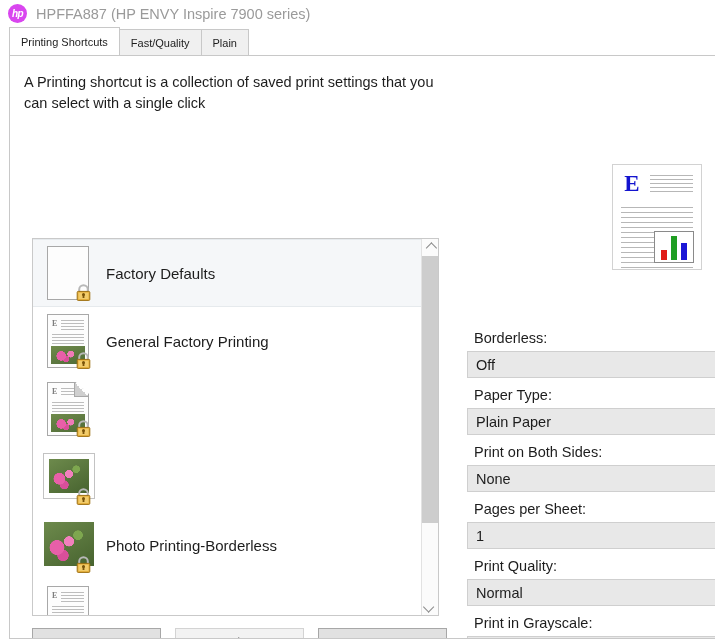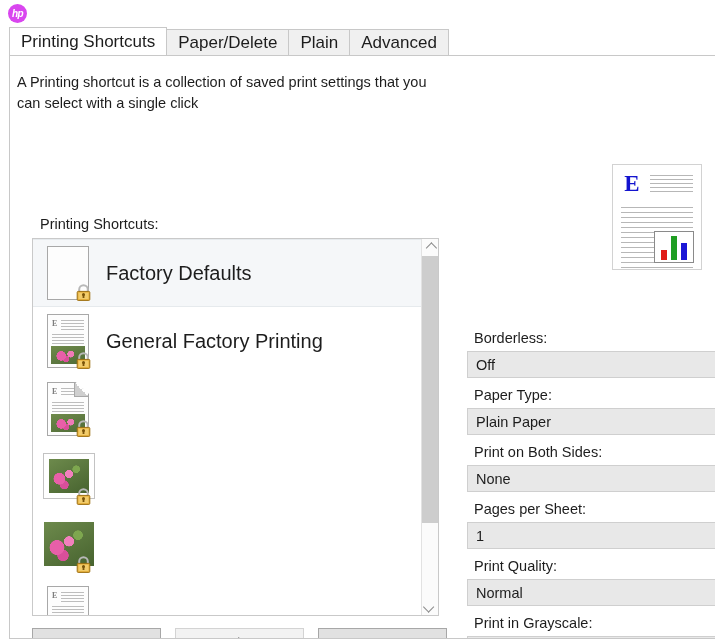--- a/index.html
+++ b/index.html
@@ -54,21 +54,21 @@
     align-items: flex-end;
     padding-left: 9px;
     background: #ffffff;
     box-sizing: border-box;
   }
   .tab {
     height: 26px;
     display: flex;
     align-items: center;
     padding: 0 11px;
-    font-size: 17px;
+    font-size: 11px;
     color: #1d1d1d;
     border: 1px solid #c8c8c8;
     border-bottom: none;
     background: #f0f0f0;
     margin-right: -1px;
     box-sizing: border-box;
     white-space: nowrap;
     position: relative;
   }
   .tab.active {
@@ -85,21 +85,21 @@
     height: 584px;
     background: #ffffff;
     border: 1px solid #c8c8c8;
     border-right: none;
     box-sizing: border-box;
     overflow: hidden;
   }
 
   .desc {
     position: absolute;
-    left: 7px;
+    left: 14px;
     top: 16px;
     width: 410px;
     font-size: 14.5px;
     line-height: 21px;
     color: #1d1d1d;
   }
 
   
   .preview {
     position: absolute;
@@ -190,21 +190,21 @@
     box-sizing: border-box;
   }
   .list-item.selected {
     background: #f5f7f9;
     border: 1px solid #e6eaed;
     border-left: none;
     border-right: none;
   }
   .li-label {
     margin-left: 12px;
-    font-size: 20px;
+    font-size: 15px;
     color: #1d1d1d;
     white-space: nowrap;
   }
 
   
   .thumb {
     position: relative;
     width: 52px;
     height: 58px;
     flex: none;
@@ -391,27 +391,27 @@
     color: #1d1d1d;
     margin-bottom: 9px;
     white-space: nowrap;
   }
 </style>
 </head>
 <body>
 
 <div class="titlebar">
   <div class="hp-logo">hp</div>
+  <div class="title-text">HPFFA887 (HP ENVY Inspire 7900 series)</div>
 </div>
 
 <div class="tabstrip" id="tabstrip">
     <div class="tab active">Printing Shortcuts</div>
-    <div class="tab">Paper/Delete</div>
+    <div class="tab">Fast/Quality</div>
     <div class="tab">Plain</div>
-    <div class="tab">Advanced</div>
   </div>
 
 <div class="panel">
 
   <div class="desc">A Printing shortcut is a collection of saved print settings that you can select with a single click</div>
 
   <div class="preview">
     <div class="pv-top">
       <div class="pv-letter">E</div>
       <div class="pv-lines-right">
@@ -437,21 +437,20 @@
         <div class="pv-line"></div>
         <div class="pv-line"></div>
         <div class="pv-chart" id="pv-chart">
           <div class="pv-bar" style="background: rgb(224, 27, 24); height: 10px;"></div>
           <div class="pv-bar" style="background: rgb(31, 158, 34); height: 24px;"></div>
           <div class="pv-bar" style="background: rgb(27, 23, 214); height: 17px;"></div>
         </div>
     </div>
   </div>
 
-  <div class="list-label">Printing Shortcuts:</div>
 
   <div class="listbox">
     <div class="list-items" id="list-items">
         <div class="list-item selected">
           <div class="thumb">
             <div class="page"></div>
             <div class="lock"><svg viewBox="0 0 19 17" width="19" height="17">
                 <path d="M5.2 8V5.6a4.3 4.3 0 0 1 8.6 0V8" fill="none" stroke="#b8b8b8" stroke-width="2"></path>
                 <rect x="3.2" y="7.4" width="12.6" height="9" rx="1" fill="#e8b13c" stroke="#9c6f12" stroke-width="1"></rect>
                 <rect x="4.6" y="8.7" width="9.8" height="6.4" fill="#f2cc6b"></rect>
@@ -538,20 +537,21 @@
           <div class="thumb">
             <div class="photo"></div>
             <div class="lock"><svg viewBox="0 0 19 17" width="19" height="17">
                 <path d="M5.2 8V5.6a4.3 4.3 0 0 1 8.6 0V8" fill="none" stroke="#b8b8b8" stroke-width="2"></path>
                 <rect x="3.2" y="7.4" width="12.6" height="9" rx="1" fill="#e8b13c" stroke="#9c6f12" stroke-width="1"></rect>
                 <rect x="4.6" y="8.7" width="9.8" height="6.4" fill="#f2cc6b"></rect>
                 <rect x="8.6" y="10" width="1.8" height="4" fill="#7a5409"></rect>
                 <circle cx="9.5" cy="10.4" r="1.5" fill="#7a5409"></circle>
               </svg></div>
           </div>
+          <div class="li-label">Photo Printing-Borderless</div>
         </div>
         <div class="list-item">
           <div class="thumb">
             <div class="page">
               <span class="page-e">E</span>
               <div class="page-lines">
                 <i></i>
                 <i></i>
                 <i></i>
                 <i></i>

